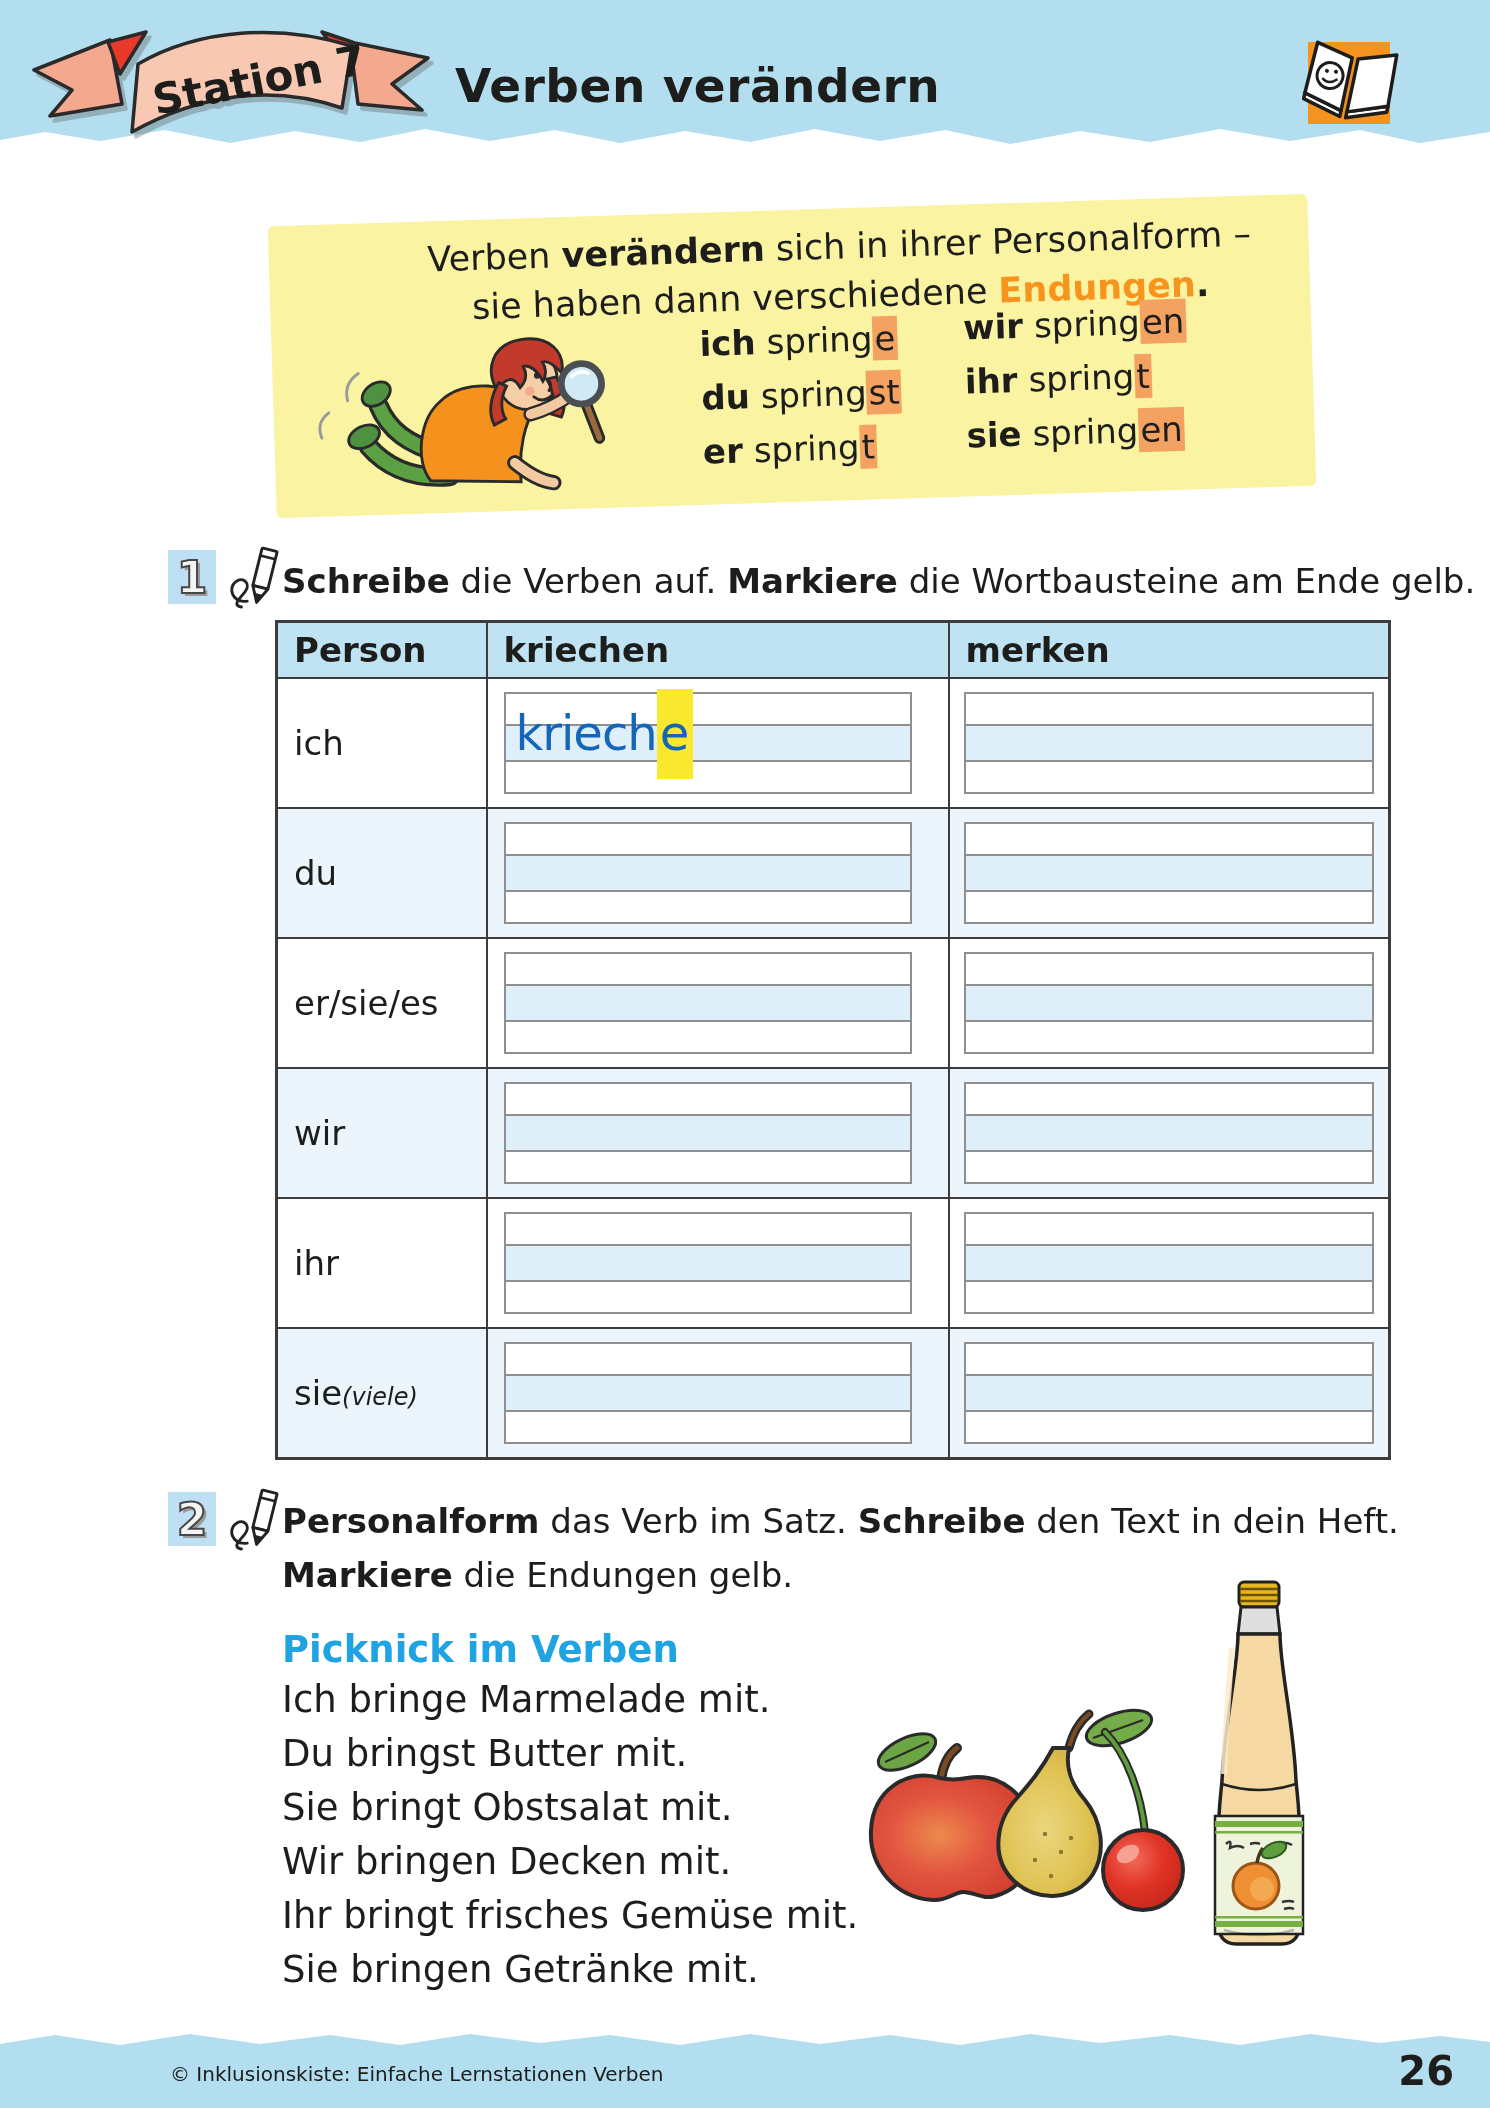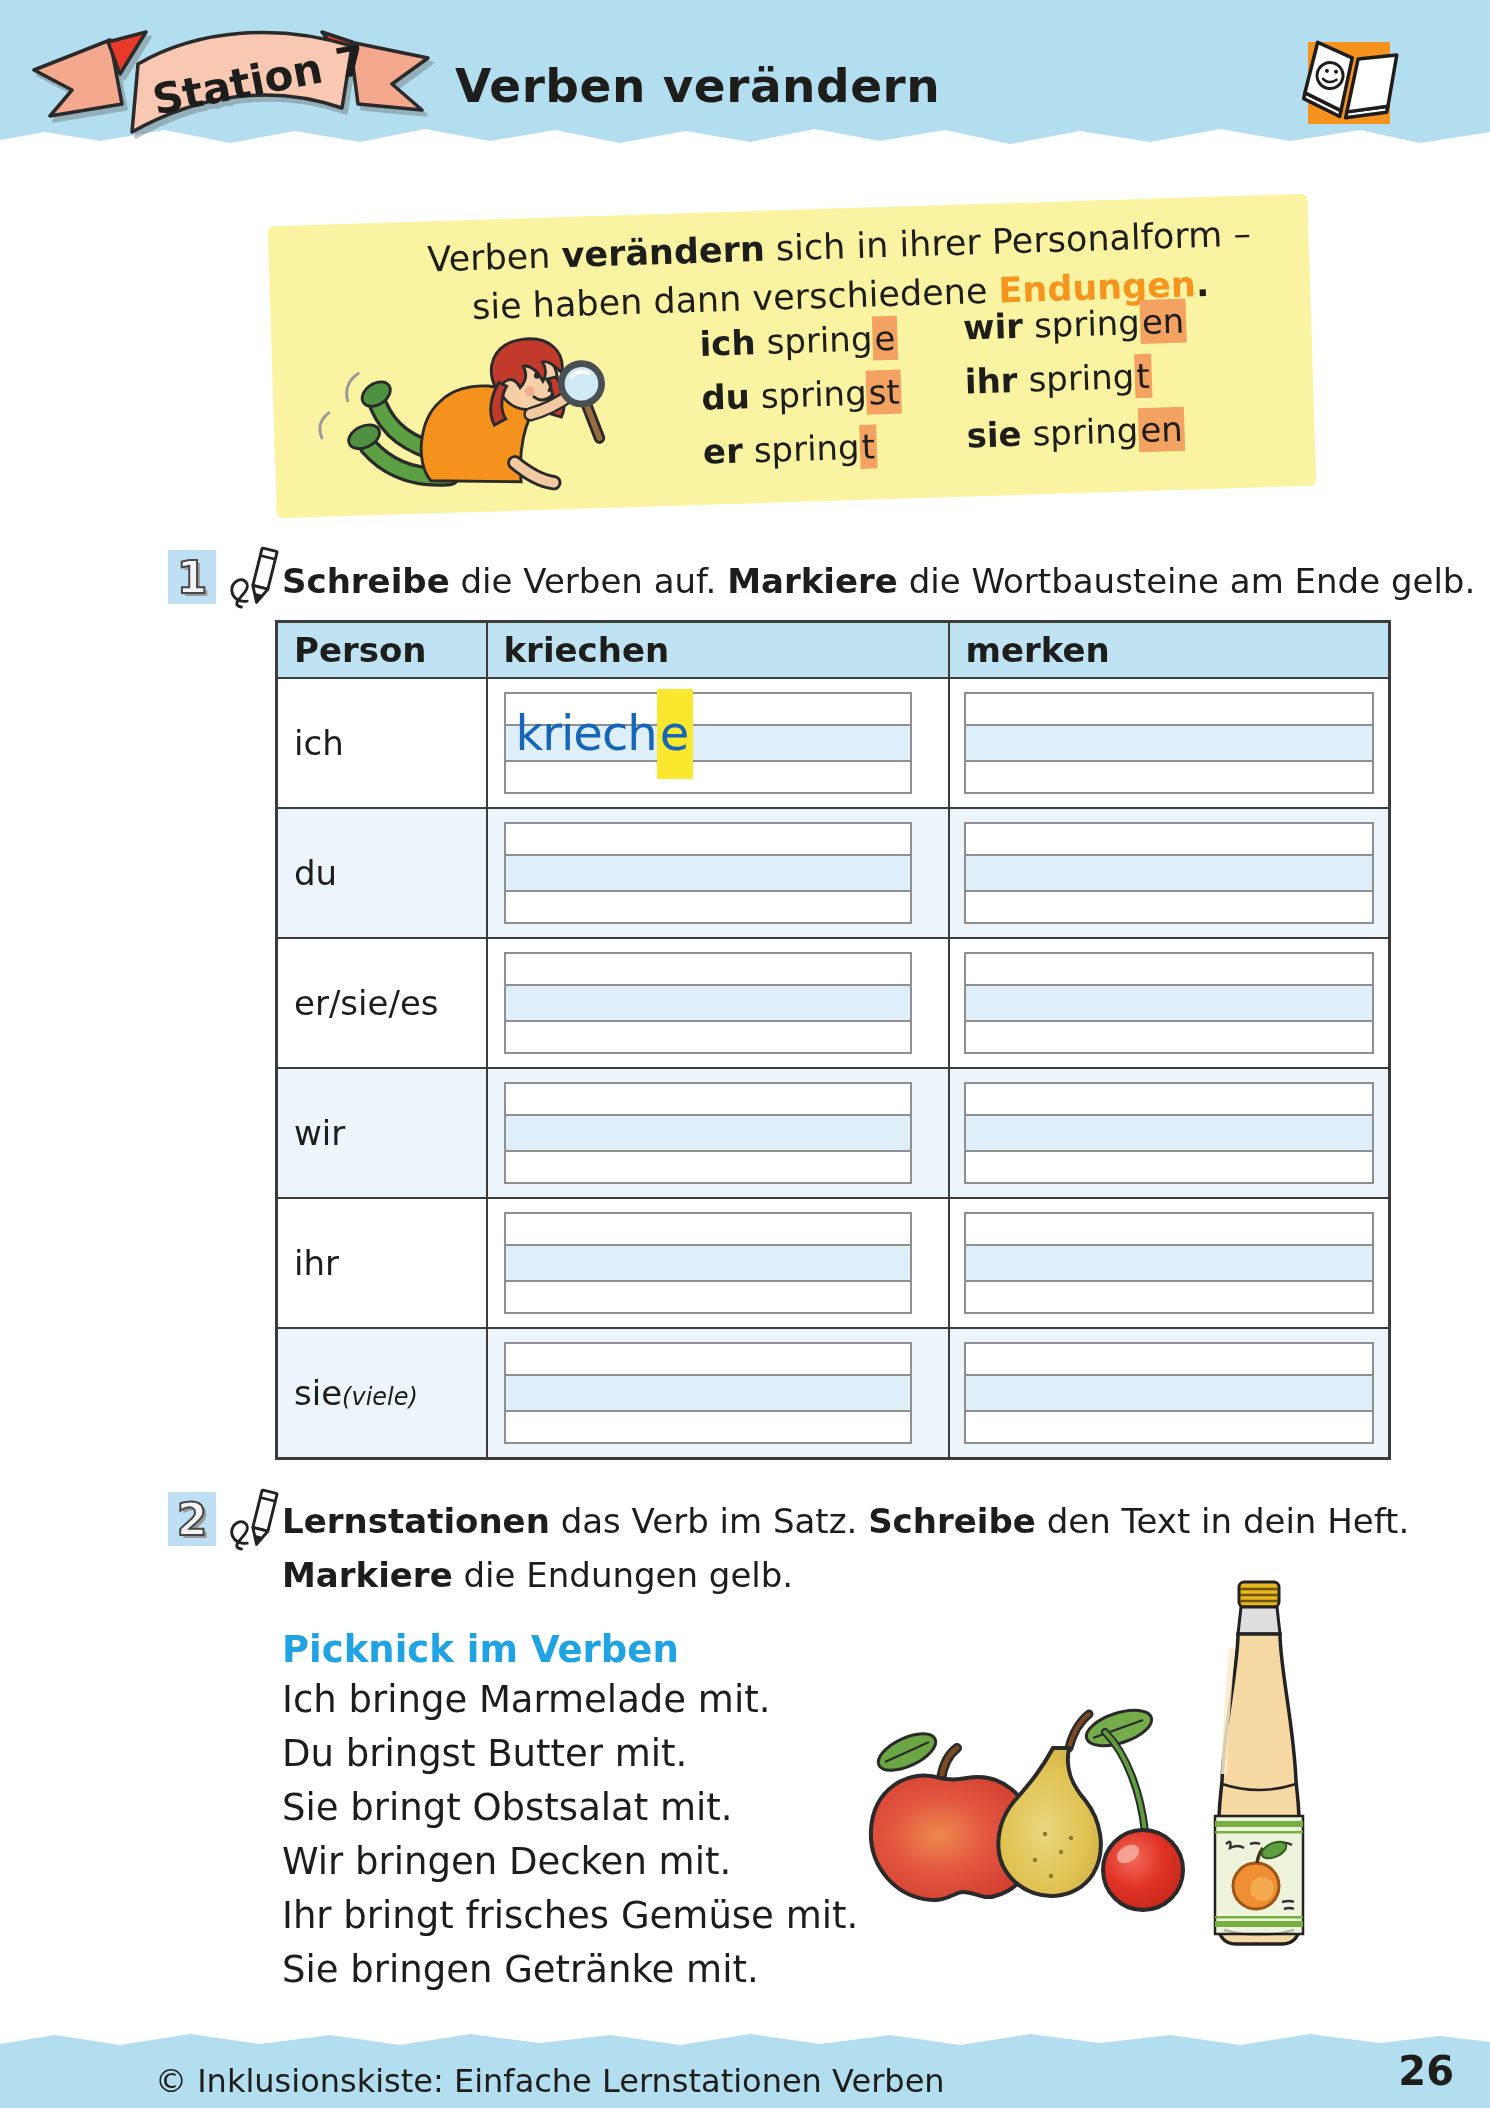--- a/index.html
+++ b/index.html
@@ -65,21 +65,21 @@
   .sent{position:absolute;left:282px;font-size:37px;white-space:nowrap;}
   .fruits{position:absolute;left:845px;top:1652px;width:360px;height:278px;}
   .bottle{position:absolute;left:1200px;top:1576px;width:120px;height:378px;}
 
   
   .band-bottom{position:absolute;left:0;top:2030px;width:1490px;height:78px;background:#B3DEEF;
     clip-path:polygon(0 14px,55px 5px,120px 15px,190px 4px,260px 14px,330px 5px,400px 15px,470px 4px,
       540px 13px,610px 5px,680px 15px,750px 4px,820px 14px,890px 5px,960px 15px,1030px 4px,1100px 13px,
       1170px 5px,1240px 15px,1310px 4px,1380px 13px,1440px 6px,1490px 12px,1490px 78px,0 78px);
     filter:drop-shadow(0 -2px 0 rgba(110,110,110,.4));}
-  .credit{position:absolute;left:155px;top:2062px;font-size:32px;}
+  .credit{position:absolute;left:170px;top:2062px;font-size:20px;}
   .pageno{position:absolute;right:36px;top:2048px;font-size:40px;font-weight:bold;}
 </style>
 </head>
 <body>
 
 <div class="page">
 
   <div class="band-top"></div>
 
   <svg class="banner" viewBox="0 0 420 135">
@@ -296,21 +296,21 @@
   <svg class="pencil" style="left:224px;top:1486px;" viewBox="0 0 60 66">
     <path d="M24,58 C8,60 4,44 12,38 C20,32 28,40 22,48 C16,56 8,62 18,64" fill="none" stroke="#222" stroke-width="3" stroke-linecap="round"></path>
     <g transform="rotate(14 40 34)">
       <rect x="32" y="4" width="16" height="40" fill="#fff" stroke="#222" stroke-width="3" rx="1"></rect>
       <line x1="32" y1="12" x2="48" y2="12" stroke="#222" stroke-width="2.5"></line>
       <path d="M32,44 L48,44 L40,60 Z" fill="#fff" stroke="#222" stroke-width="3" stroke-linejoin="round"></path>
       <path d="M36.5,51 L43.5,51 L40,58 Z" fill="#222"></path>
     </g>
   </svg>
   <div class="task-text" style="left:282px;top:1496px;">
-    <span class="b">Lernstationen</span><span> das Verb im Satz. </span><span class="b">Schreibe</span><span> den Text in dein Heft.</span>
+    <span class="b">Personalform</span><span> das Verb im Satz. </span><span class="b">Schreibe</span><span> den Text in dein Heft.</span>
   </div>
   <div class="task-text" style="left:282px;top:1550px;">
     <span class="b">Markiere</span><span> die Endungen gelb.</span>
   </div>
 
   <div class="picnic-head">Picknick im Verben</div>
   <div class="sent" style="top:1678px;">Ich bringe Marmelade mit.</div>
   <div class="sent" style="top:1732px;">Du bringst Butter mit.</div>
   <div class="sent" style="top:1786px;">Sie bringt Obstsalat mit.</div>
   <div class="sent" style="top:1840px;">Wir bringen Decken mit.</div>

